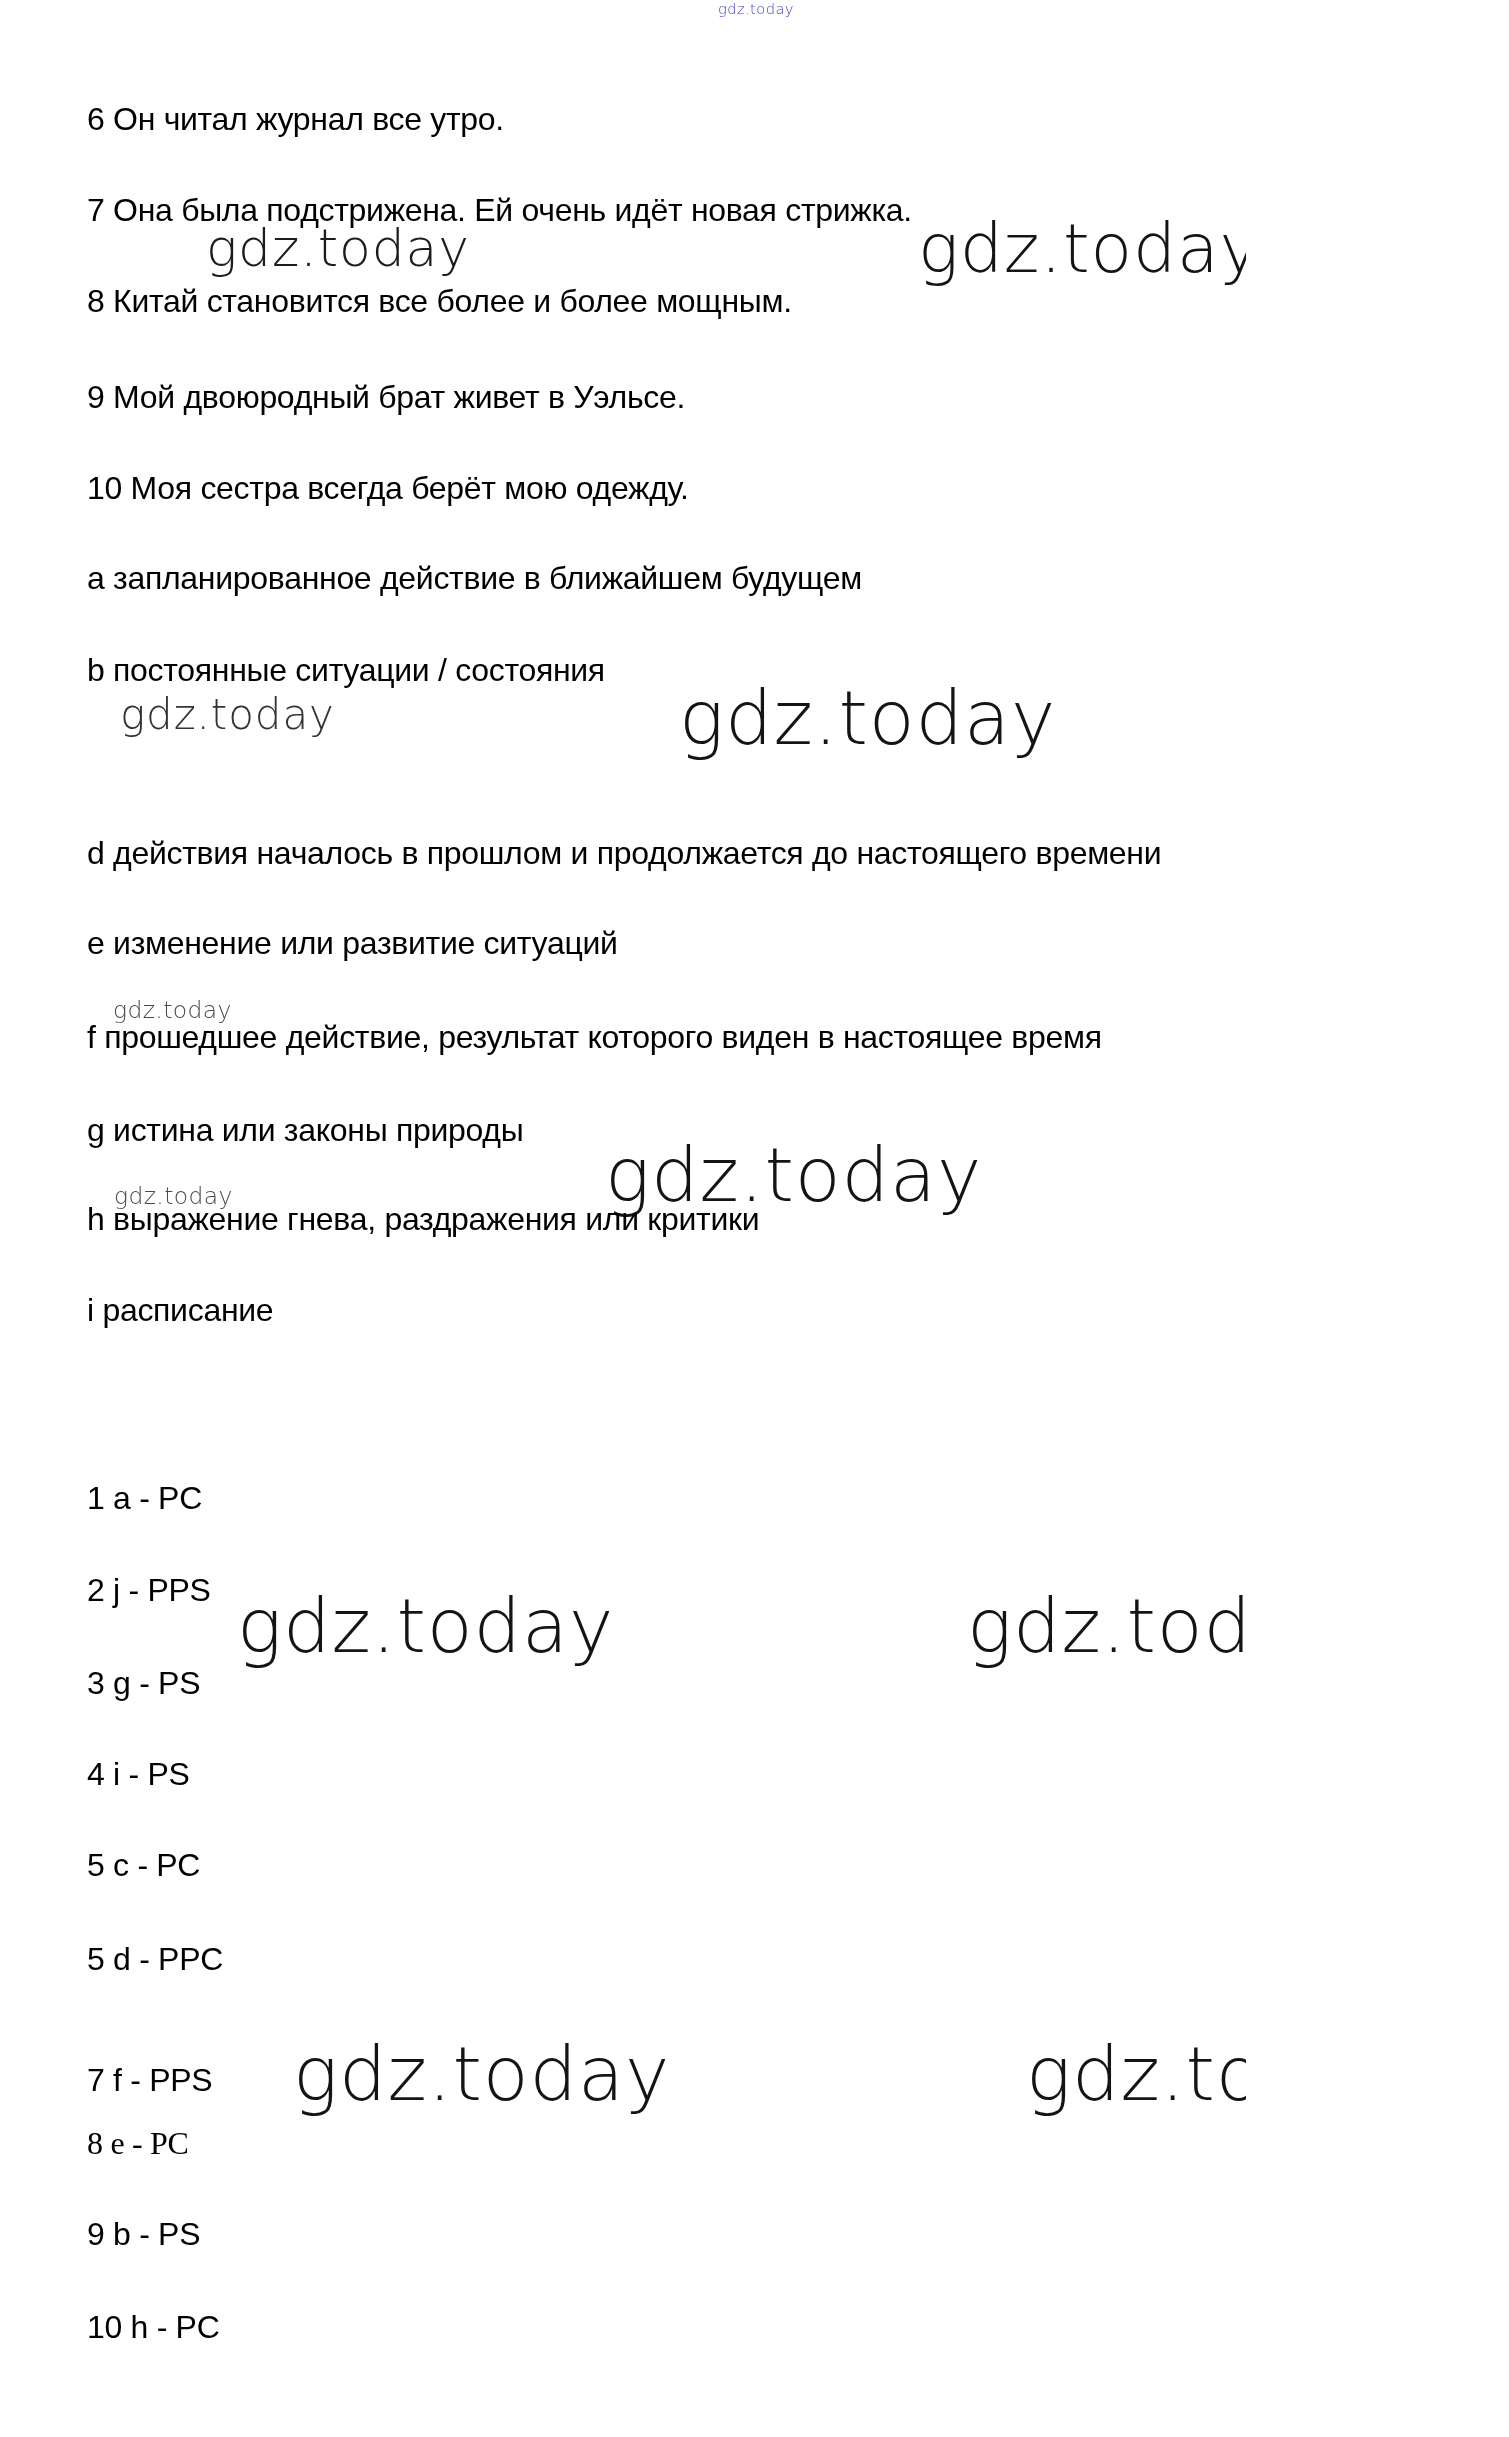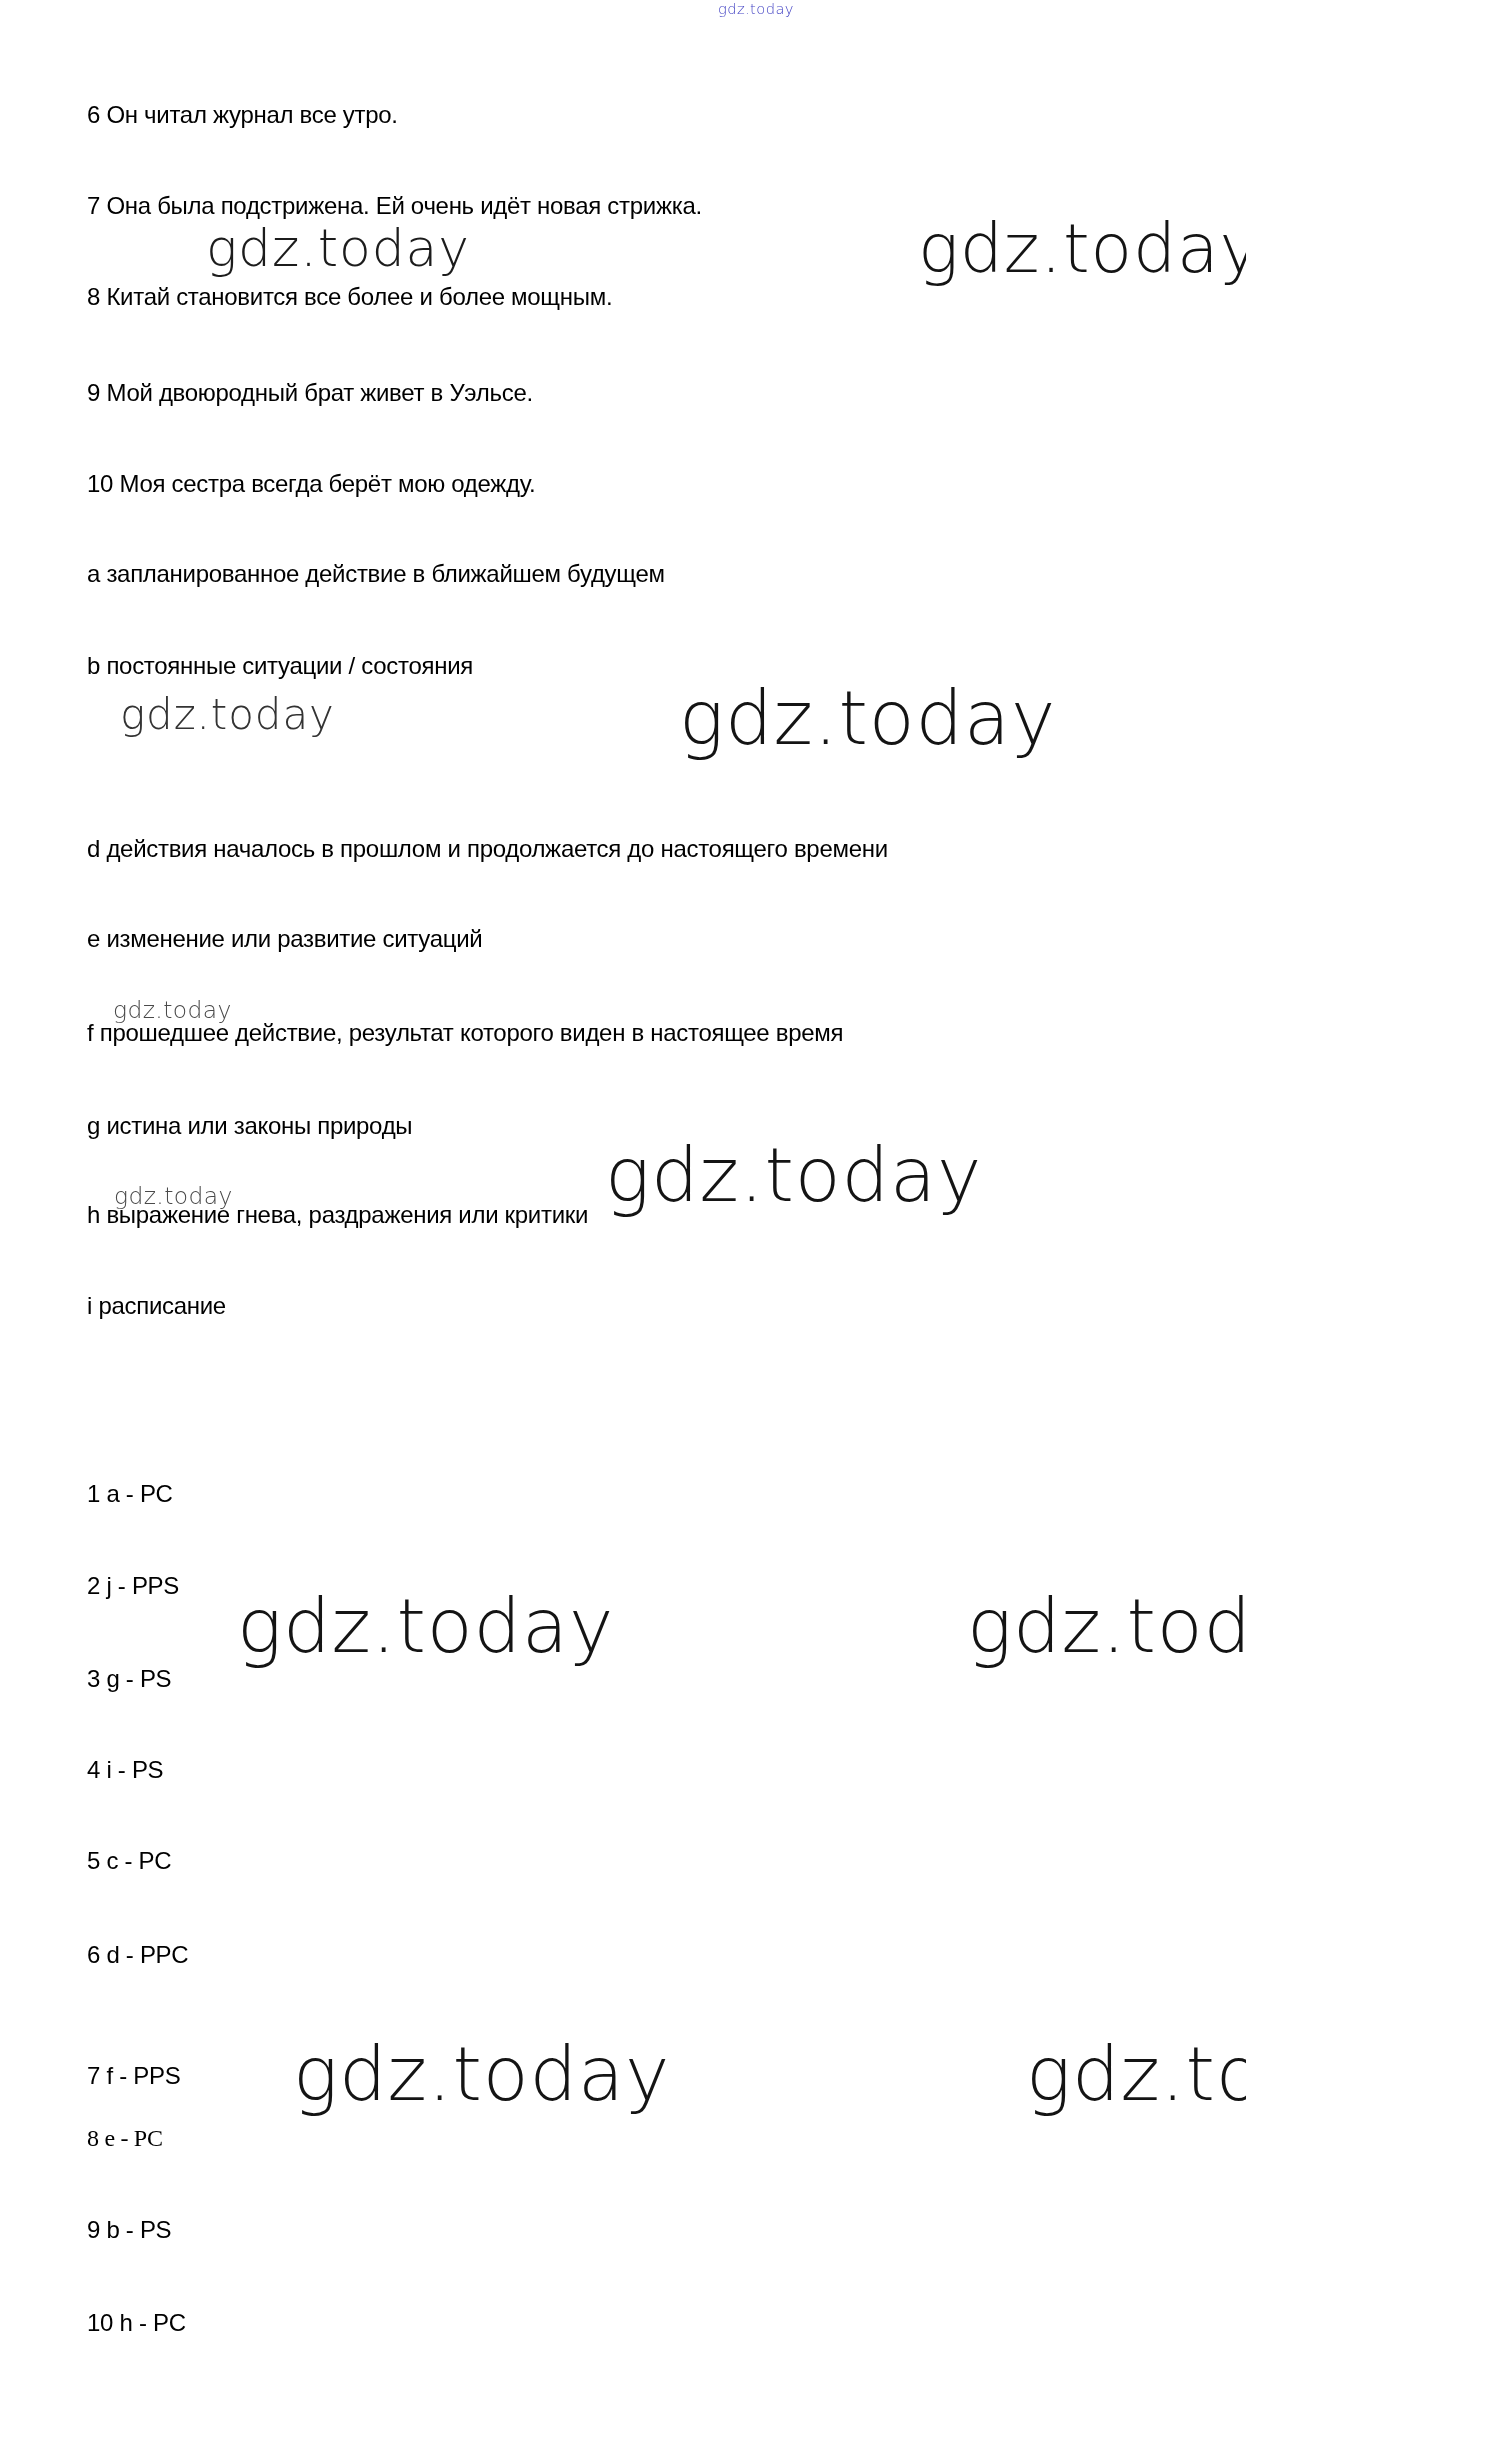--- a/index.html
+++ b/index.html
@@ -11,21 +11,21 @@
     position: relative;
     width: 1246px;
     height: 2438px;
     background: #ffffff;
     overflow: hidden;
     font-family: "Liberation Sans", sans-serif;
   }
   .text-line {
     position: absolute;
     left: 87px;
-    font-size: 24px;
+    font-size: 32px;
     line-height: 1.15;
     color: #000000;
     white-space: nowrap;
     letter-spacing: -0.3px;
   }
   .wm {
     position: absolute;
     font-family: "DejaVu Sans", "Liberation Sans", sans-serif;
     font-weight: 200;
     white-space: nowrap;
@@ -86,20 +86,20 @@
   <div class="text-line" style="top:1019px;">f прошедшее действие, результат которого виден в настоящее время</div>
   <div class="text-line" style="top:1112px;">g истина или законы природы</div>
   <div class="text-line" style="top:1201px;">h выражение гнева, раздражения или критики</div>
   <div class="text-line" style="top:1292px;">i расписание</div>
 
   <div class="text-line" style="top:1480px;">1 a - PC</div>
   <div class="text-line" style="top:1572px;">2 j - PPS</div>
   <div class="text-line" style="top:1665px;">3 g - PS</div>
   <div class="text-line" style="top:1756px;">4 i - PS</div>
   <div class="text-line" style="top:1847px;">5 c - PC</div>
-  <div class="text-line" style="top:1941px;">6 d - PPC</div>
+  <div class="text-line" style="top:1941px;">5 d - PPC</div>
   <div class="text-line" style="top:2034px;margin-top:28px;">7 f - PPS</div>
   <div class="text-line" style="top:2125px;font-family:Liberation Serif, serif;">8 e - PC</div>
   <div class="text-line" style="top:2216px;">9 b - PS</div>
   <div class="text-line" style="top:2309px;">10 h - PC</div>
 
 </div>
 
 
 </body></html>

